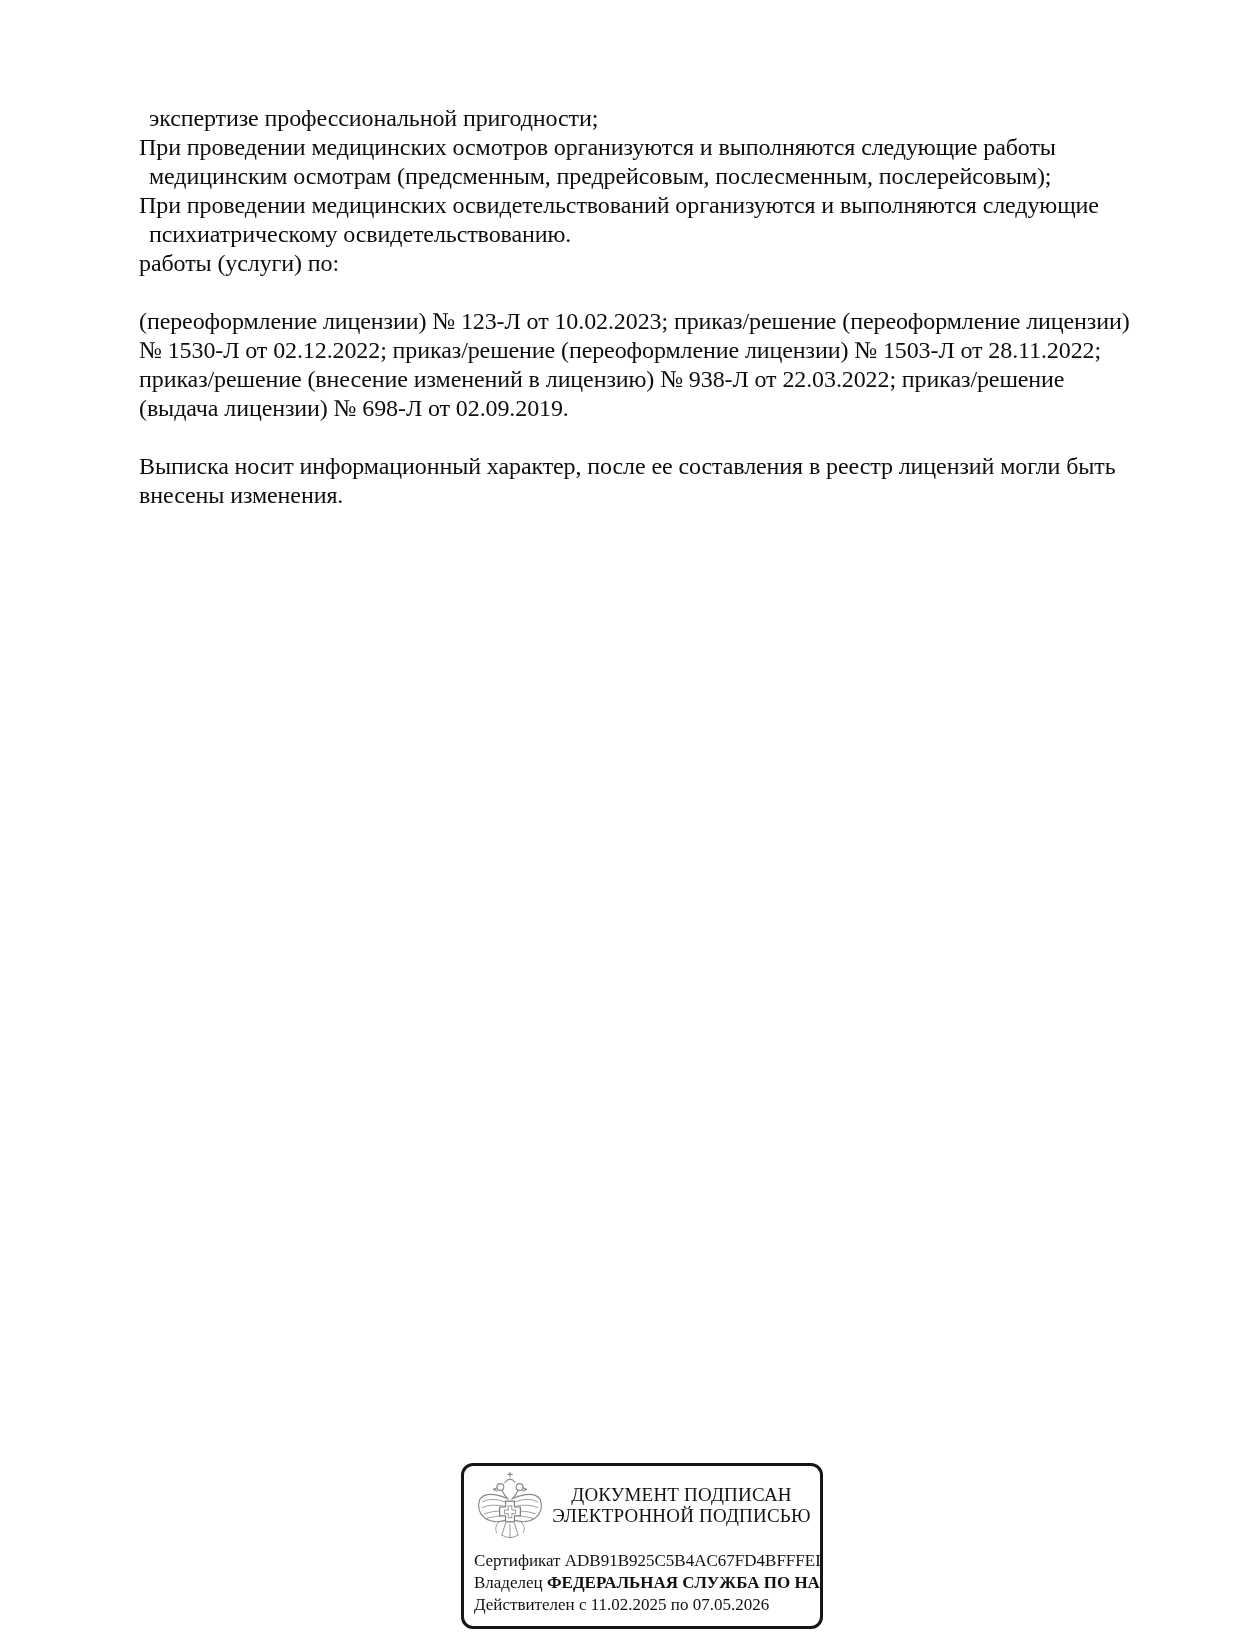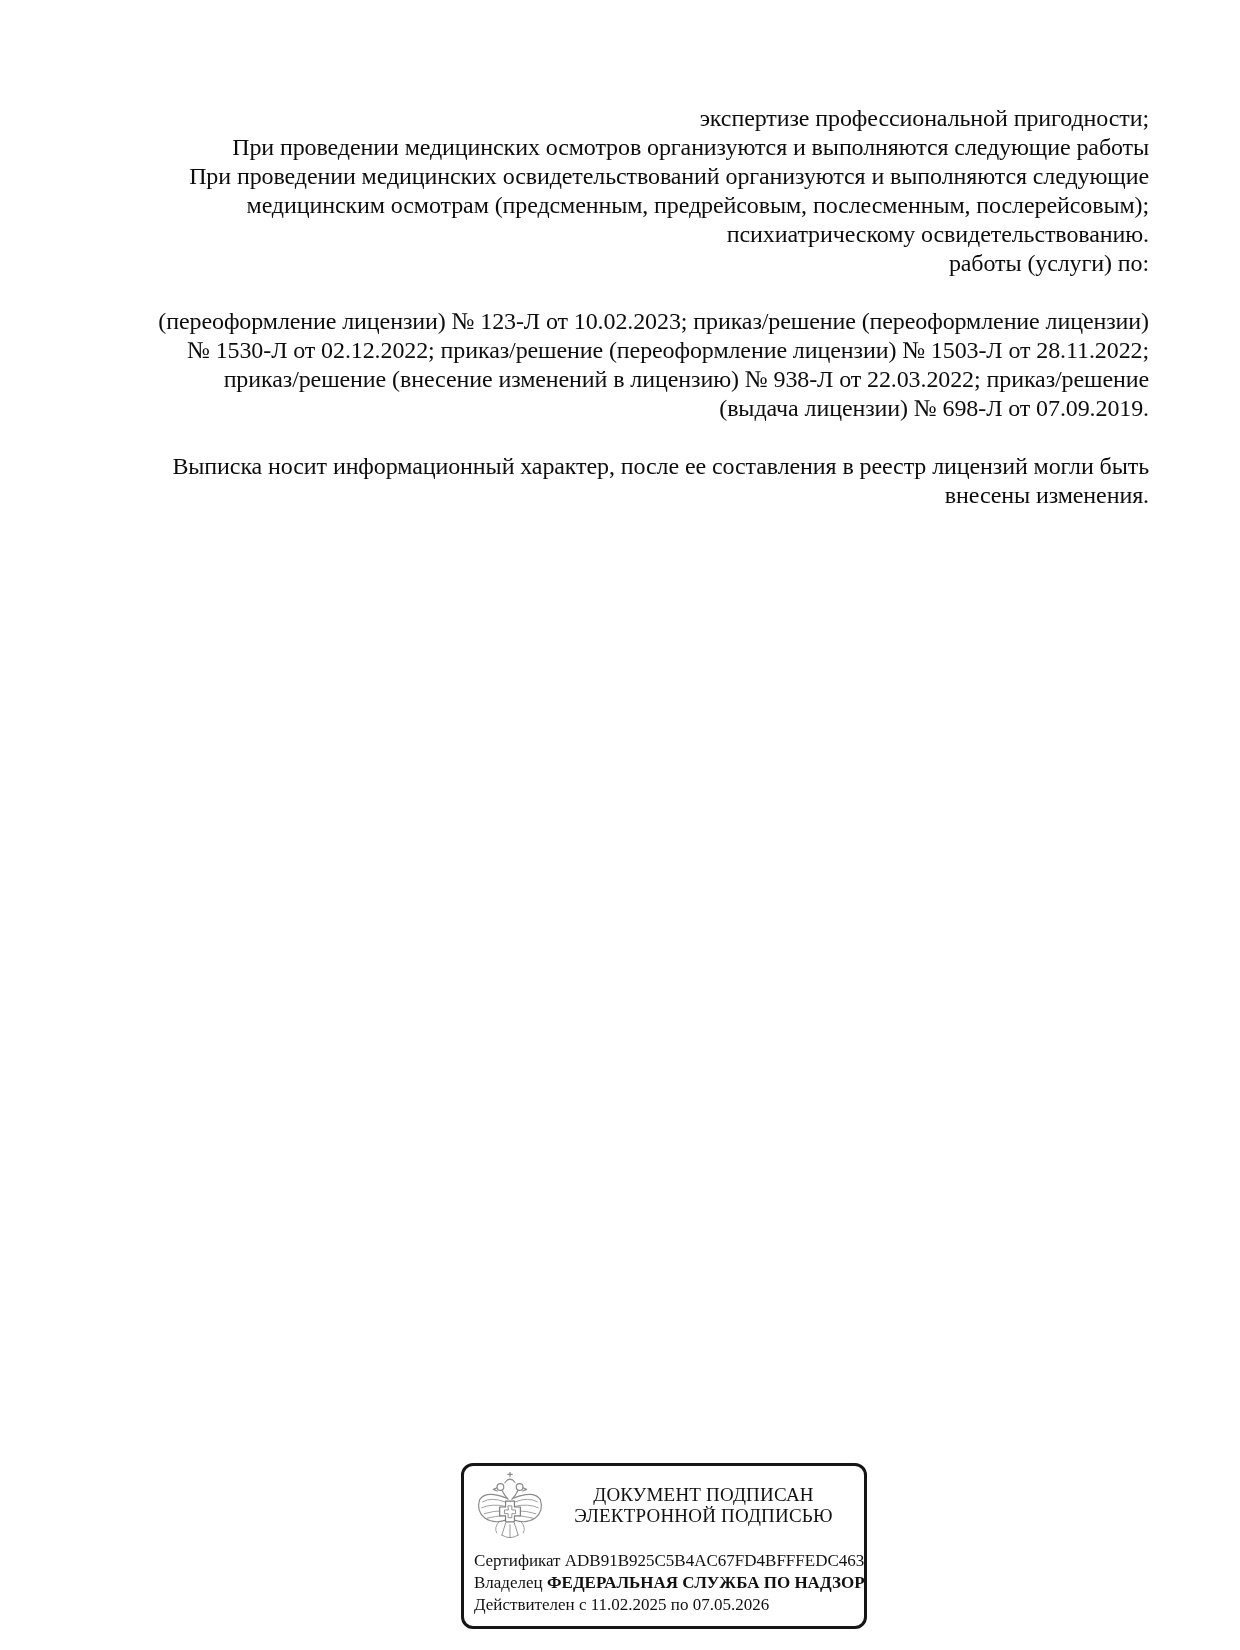--- a/index.html
+++ b/index.html
@@ -13,28 +13,28 @@
   }
   .doc-text{
     position:absolute;
     left:139px;top:104px;
     width:1010px;
     font-size:24px;
     line-height:29px;
     letter-spacing:-0.1px;
   }
   .paragraph + .paragraph{margin-top:29px;}
-  .line{height:29px;white-space:nowrap;text-align:right;}
+  .line{height:29px;white-space:nowrap;}
   .line.indent{padding-left:10px;}
 
   
   .stamp{
     position:absolute;
     left:461px;top:1463px;
-    width:406px;height:166px;
+    width:362px;height:166px;
     box-sizing:border-box;
     border:3px solid #161616;
     border-radius:12px;
     overflow:hidden;
     background:#ffffff;
   }
   .stamp-top{
     display:flex;
     align-items:flex-start;
     margin:5px 4px 0 9px;
@@ -67,30 +67,30 @@
 </style>
 </head>
 <body>
 
 <div class="page">
 
   <div class="doc-text">
       <div class="paragraph">
         <div class="line indent">экспертизе профессиональной пригодности;</div>
         <div class="line">При проведении медицинских осмотров организуются и выполняются следующие работы</div>
+        <div class="line indent">медицинским осмотрам (предсменным, предрейсовым, послесменным, послерейсовым);</div>
         <div class="line">При проведении медицинских освидетельствований организуются и выполняются следующие</div>
-        <div class="line indent">медицинским осмотрам (предсменным, предрейсовым, послесменным, послерейсовым);</div>
         <div class="line indent">психиатрическому освидетельствованию.</div>
         <div class="line">работы (услуги) по:</div>
       </div>
       <div class="paragraph">
         <div class="line">(переоформление лицензии) № 123-Л от 10.02.2023; приказ/решение (переоформление лицензии)</div>
         <div class="line">№ 1530-Л от 02.12.2022; приказ/решение (переоформление лицензии) № 1503-Л от 28.11.2022;</div>
         <div class="line">приказ/решение (внесение изменений в лицензию) № 938-Л от 22.03.2022; приказ/решение</div>
-        <div class="line">(выдача лицензии) № 698-Л от 07.09.2019.</div>
+        <div class="line">(выдача лицензии) № 698-Л от 02.09.2019.</div>
       </div>
       <div class="paragraph">
         <div class="line">Выписка носит информационный характер, после ее составления в реестр лицензий могли быть</div>
         <div class="line">внесены изменения.</div>
       </div>
     </div>
 
   <div class="stamp">
     <div class="stamp-top">
       <div class="emblem">

